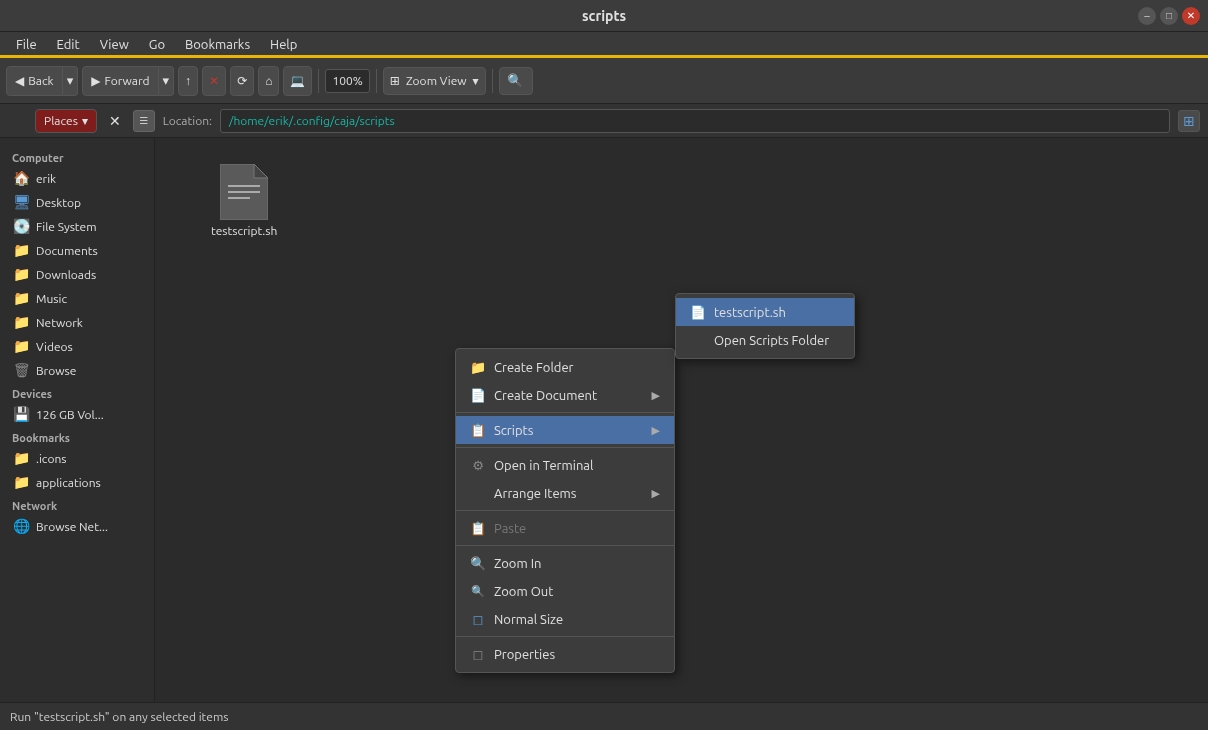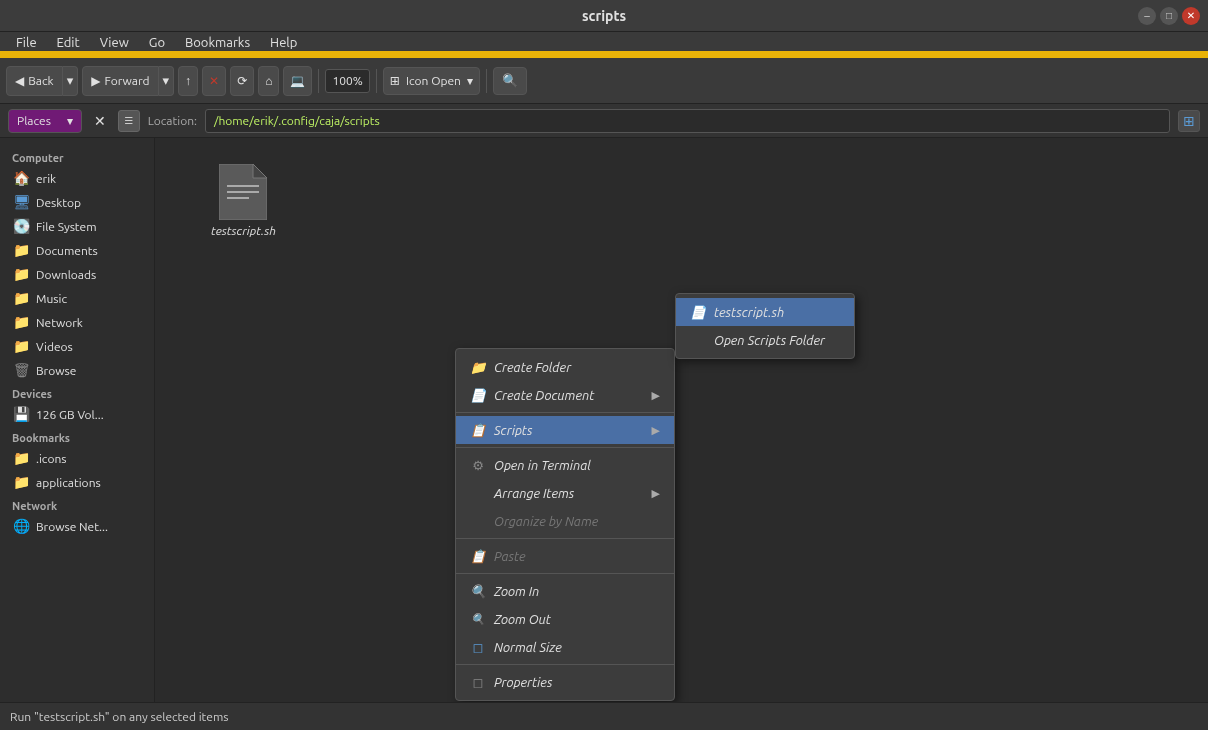--- a/index.html
+++ b/index.html
@@ -52,21 +52,21 @@
     .btn-close { background: #c0392b; color: #fff; }
 
     
     .menubar {
       background: #3a3a3a;
       height: 26px;
       display: flex;
       align-items: center;
       padding: 0 8px;
       gap: 4px;
-      border-bottom: 7px solid #eab308;
+      border-bottom: 3px solid #eab308;
     }
     .menu-item {
       padding: 2px 8px;
       border-radius: 3px;
       cursor: pointer;
       font-size: 13px;
       color: #e0e0e0;
     }
 
     
@@ -167,31 +167,32 @@
     .locationbar {
       background: #333;
       height: 34px;
       display: flex;
       align-items: center;
       padding: 0 8px;
       gap: 8px;
       border-bottom: 1px solid #222;
     }
     .places-btn {
-      background: #701a75;
+      background: #7f1d1d;
       border: 1px solid #555;
       border-radius: 4px;
       padding: 2px 8px;
       cursor: pointer;
       font-size: 12px;
       color: #e0e0e0;
       display: flex;
       align-items: center;
-      gap: 16px;
+      gap: 4px;
       height: 24px;
+      margin-left: 27px;
     }
     .close-btn {
       background: none;
       border: none;
       color: #e0e0e0;
       cursor: pointer;
       font-size: 14px;
       padding: 2px 4px;
     }
     .list-icon-btn {
@@ -211,21 +212,21 @@
       font-size: 12px;
       color: #aaa;
     }
     .location-path {
       flex: 1;
       background: #2b2b2b;
       border: 1px solid #555;
       border-radius: 3px;
       padding: 2px 8px;
       font-size: 12px;
-      color: #bef264;
+      color: #14b8a6;
       height: 24px;
       display: flex;
       align-items: center;
     }
     .location-end-btn {
       background: #4a4a4a;
       border: 1px solid #555;
       border-radius: 3px;
       width: 22px;
       height: 22px;
@@ -289,21 +290,20 @@
     .icon-drive { color: #aaa; }
     .icon-bookmark { color: #e8c46a; }
     .icon-network { color: #5b9bd5; }
 
     
     .file-area {
       flex: 1;
       background: #2b2b2b;
       position: relative;
       overflow: hidden;
-      font-style: italic;
     }
 
     
     .file-icon-container {
       position: absolute;
       top: 20px;
       left: 50px;
       display: flex;
       flex-direction: column;
       align-items: center;
@@ -462,21 +462,21 @@
   <button class="toolbar-btn icon-only">
     <span>💻</span>
   </button>
   <div class="toolbar-sep"></div>
   <div class="zoom-display">
     <span>100%</span>
   </div>
   <div class="toolbar-sep"></div>
   <div class="view-select">
     <span>⊞</span>
-    <span>Icon Open</span>
+    <span>Zoom View</span>
     <span>▾</span>
   </div>
   <div class="toolbar-sep"></div>
   <div class="search-btn">
     <span>🔍</span>
   </div>
 </div>
 
 <div class="locationbar">
   <div class="places-btn">
@@ -597,24 +597,20 @@
         <span class="ctx-item-icon" style="color:#888;">⚙</span>
         <span>Open in Terminal</span>
       </div>
 
       <div class="ctx-item">
         <span class="ctx-item-icon"></span>
         <span>Arrange Items</span>
         <span class="ctx-arrow">▶</span>
       </div>
 
-      <div class="ctx-item disabled">
-        <span class="ctx-item-icon"></span>
-        <span>Organize by Name</span>
-      </div>
       <div class="ctx-sep"></div>
 
       <div class="ctx-item disabled">
         <span class="ctx-item-icon" style="color:#777;">📋</span>
         <span>Paste</span>
       </div>
       <div class="ctx-sep"></div>
 
       <div class="ctx-item">
         <span class="ctx-item-icon" style="color:#5b9bd5;">🔍</span>

